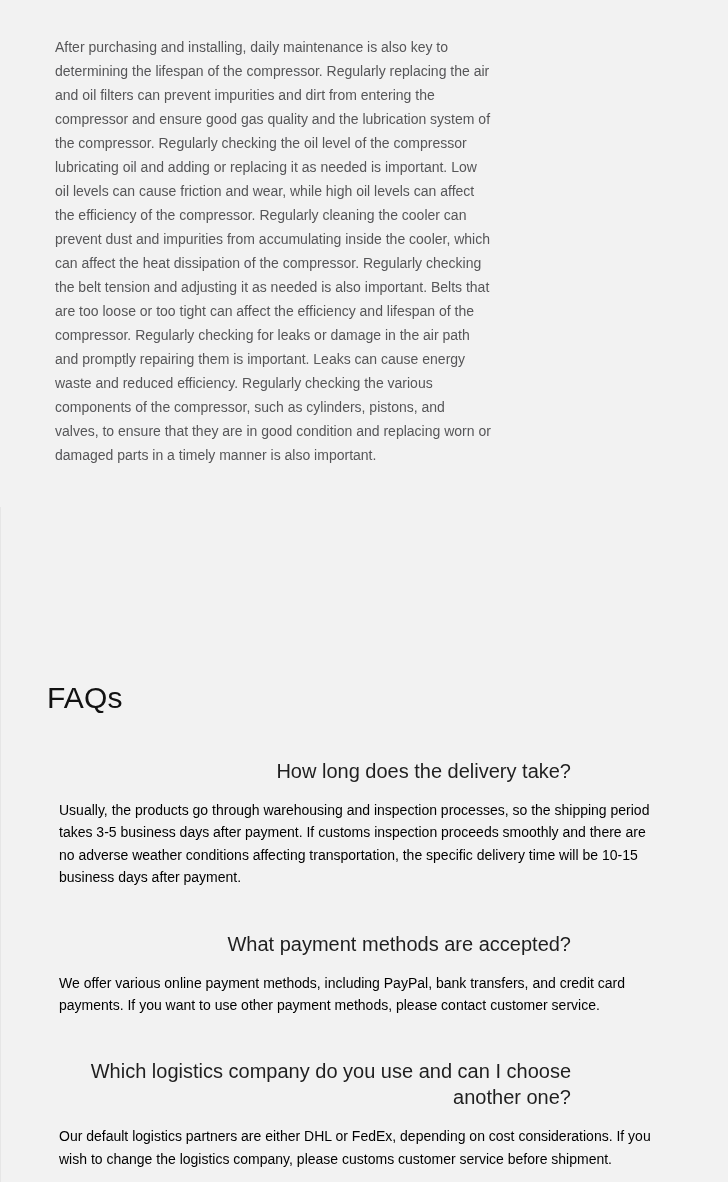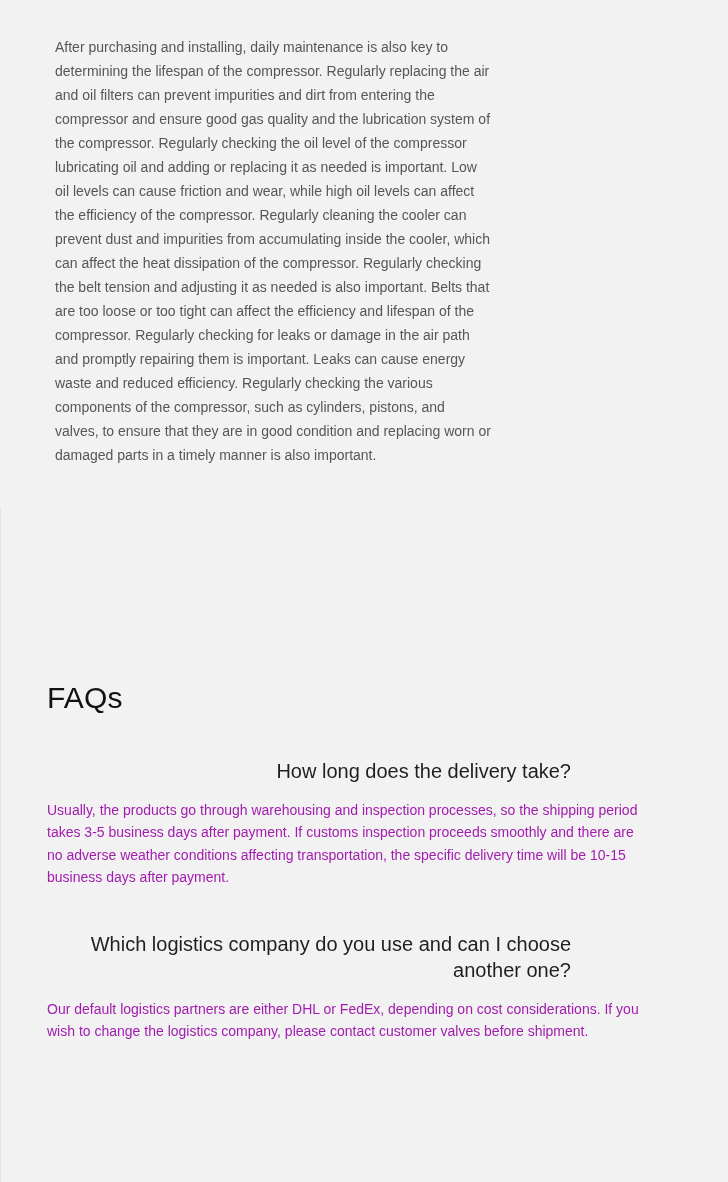--- a/index.html
+++ b/index.html
@@ -41,25 +41,25 @@
     font-size: 20px;
     line-height: 26px;
     font-weight: normal;
     color: #1f1f1f;
   }
   .faq-question:first-of-type {
     margin-top: 42px;
     text-align: right;
   }
   .faq-answer {
-    margin: 15px 0 0 0;
+    margin: 15px 0 0 12px;
     max-width: 604px;
     font-size: 14px;
     line-height: 22.4px;
-    color: #a21caf;
+    color: #000000;
   }
   .edge-line {
     position: absolute;
     left: 0;
     top: 507px;
     width: 1px;
     height: 675px;
     background: #e6e6e6;
   }
 </style>
@@ -74,20 +74,24 @@
 
   <div class="faq-section">
 
     <h2 class="faq-title">FAQs</h2>
 
     <div>
       <h3 class="faq-question">How long does the delivery take?</h3>
       <p class="faq-answer">Usually, the products go through warehousing and inspection processes, so the shipping period takes 3-5 business days after payment. If customs inspection proceeds smoothly and there are no adverse weather conditions affecting transportation, the specific delivery time will be 10-15 business days after payment.</p>
     </div>
 
+    <div>
+      <h3 class="faq-question">What payment methods are accepted?</h3>
+      <p class="faq-answer">We offer various online payment methods, including PayPal, bank transfers, and credit card payments. If you want to use other payment methods, please contact customer service.</p>
+    </div>
 
     <div>
       <h3 class="faq-question">Which logistics company do you use and can I choose another one?</h3>
-      <p class="faq-answer">Our default logistics partners are either DHL or FedEx, depending on cost considerations. If you wish to change the logistics company, please contact customer valves before shipment.</p>
+      <p class="faq-answer">Our default logistics partners are either DHL or FedEx, depending on cost considerations. If you wish to change the logistics company, please customs customer service before shipment.</p>
     </div>
 
   </div>
 </div>
 
 </body></html>

